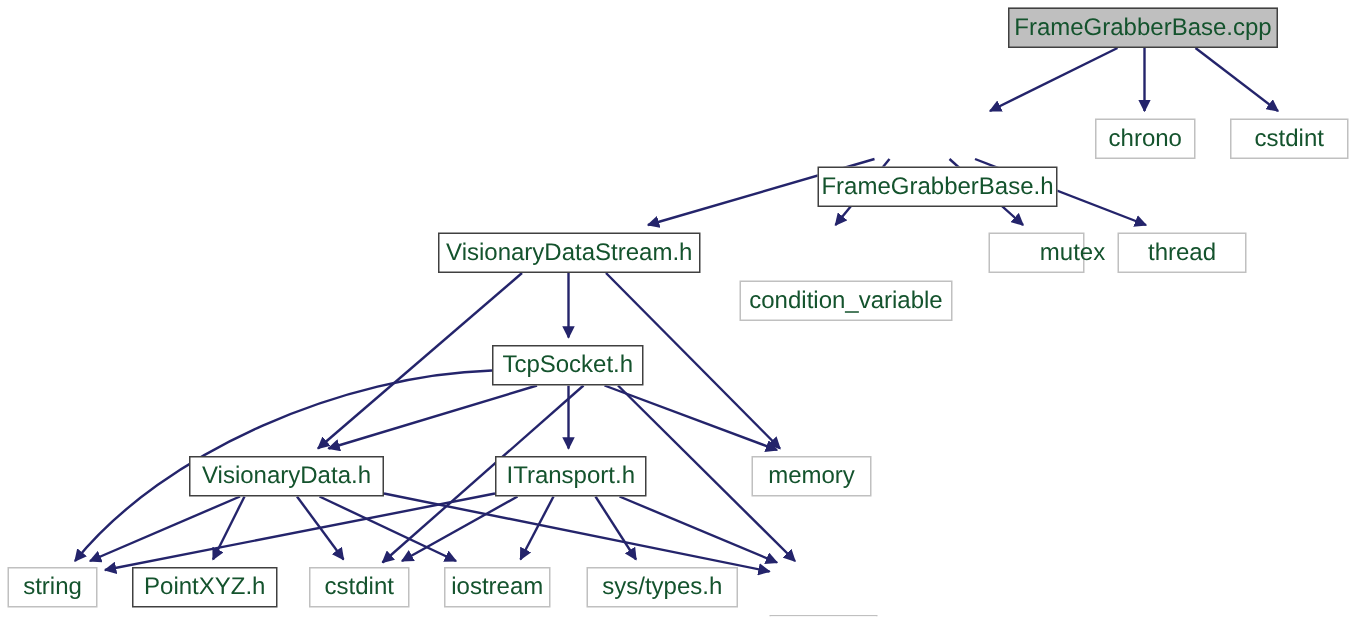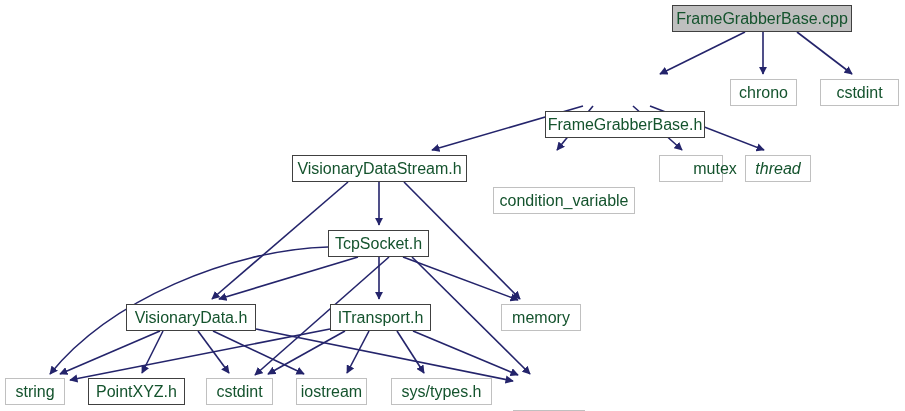--- a/index.html
+++ b/index.html
@@ -86,21 +86,21 @@
       </div>
       <div class="node hdr" style="left: 292px; top: 155px; width: 175px; height: 27px;">
         <span class="label">VisionaryDataStream.h</span>
       </div>
       <div class="node" style="left: 493px; top: 155px; width: 142px; height: 27px; margin-top: 32px;">
         <span class="label">condition_variable</span>
       </div>
       <div class="node" style="left: 659px; top: 155px; width: 64px; height: 27px; padding-left: 48px;">
         <span class="label">mutex</span>
       </div>
-      <div class="node" style="left: 745px; top: 155px; width: 66px; height: 27px; font-style: italic;">
+      <div class="node" style="left: 745px; top: 155px; width: 86px; height: 27px;">
         <span class="label">thread</span>
       </div>
       <div class="node hdr" style="left: 328px; top: 230px; width: 101px; height: 27px;">
         <span class="label">TcpSocket.h</span>
       </div>
       <div class="node hdr" style="left: 126px; top: 304px; width: 130px; height: 27px;">
         <span class="label">VisionaryData.h</span>
       </div>
       <div class="node hdr" style="left: 330px; top: 304px; width: 101px; height: 27px;">
         <span class="label">ITransport.h</span>

